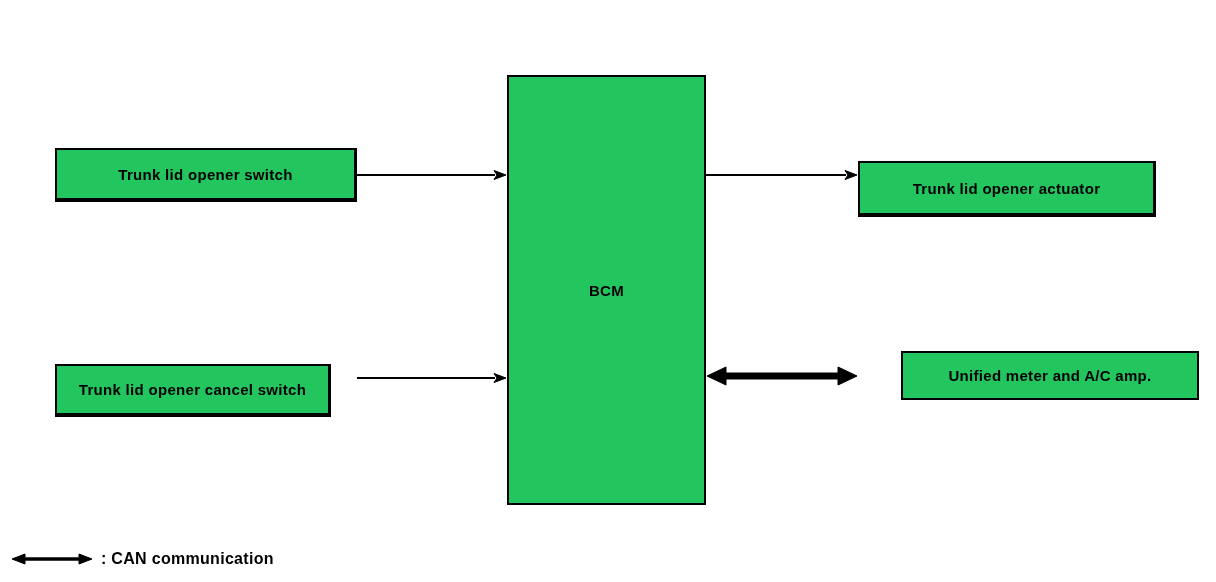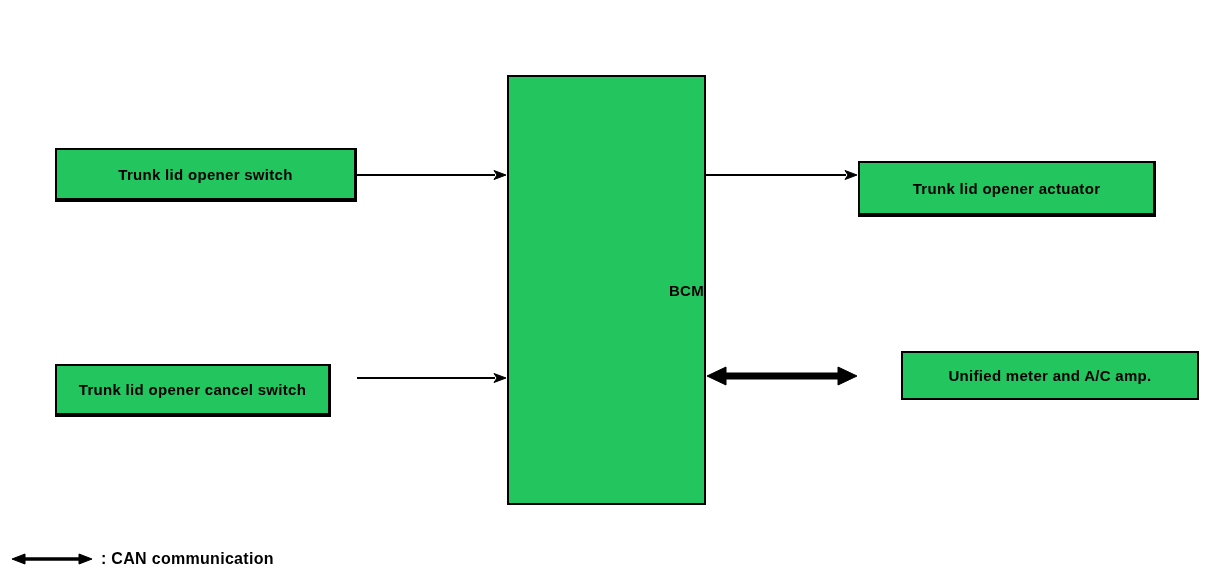--- a/index.html
+++ b/index.html
@@ -28,21 +28,21 @@
     font-size: 15px;
     font-weight: bold;
     letter-spacing: 0.3px;
   }
   .box.shadow-br {
     border-right-width: 3px;
     border-bottom-width: 4px;
   }
   .box-switch        { left: 55px;  top: 148px; width: 302px; height: 54px; }
   .box-cancel-switch { left: 55px;  top: 364px; width: 276px; height: 53px; }
-  .box-bcm           { left: 507px; top: 75px;  width: 199px; height: 430px; justify-content: flex-end; }
+  .box-bcm           { left: 507px; top: 75px;  width: 199px; height: 430px; }
   .box-actuator      { left: 858px; top: 145px; width: 298px; height: 56px; margin-top: 16px; }
   .box-unified       { left: 901px; top: 351px; width: 298px; height: 49px; }
 
   .wires {
     position: absolute;
     left: 0; top: 0;
     width: 1216px;
     height: 582px;
     pointer-events: none;
   }

